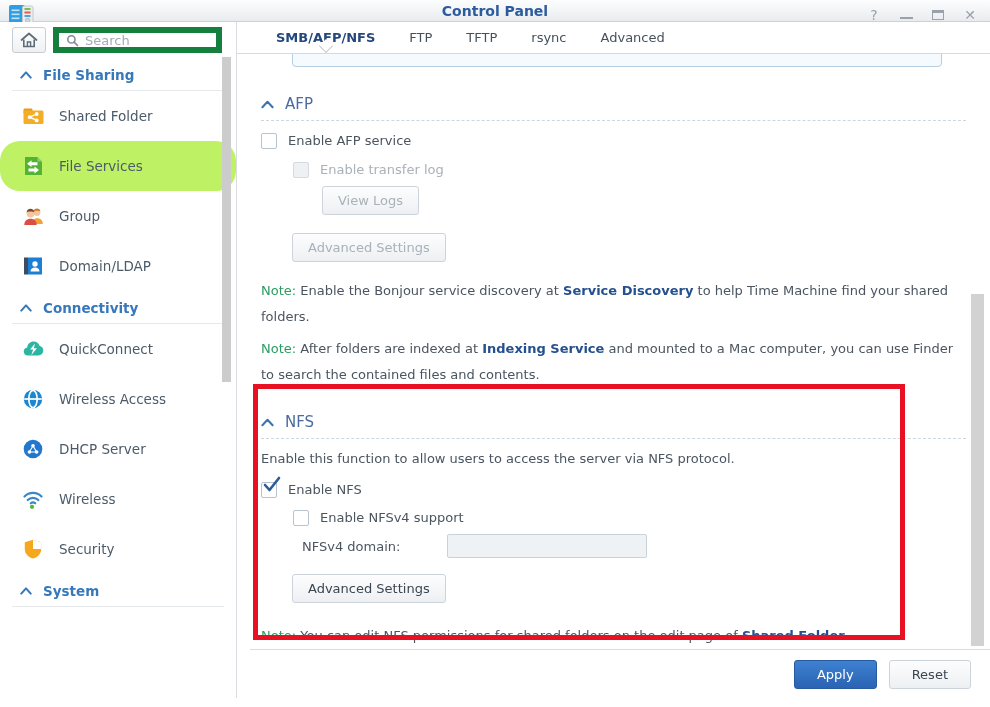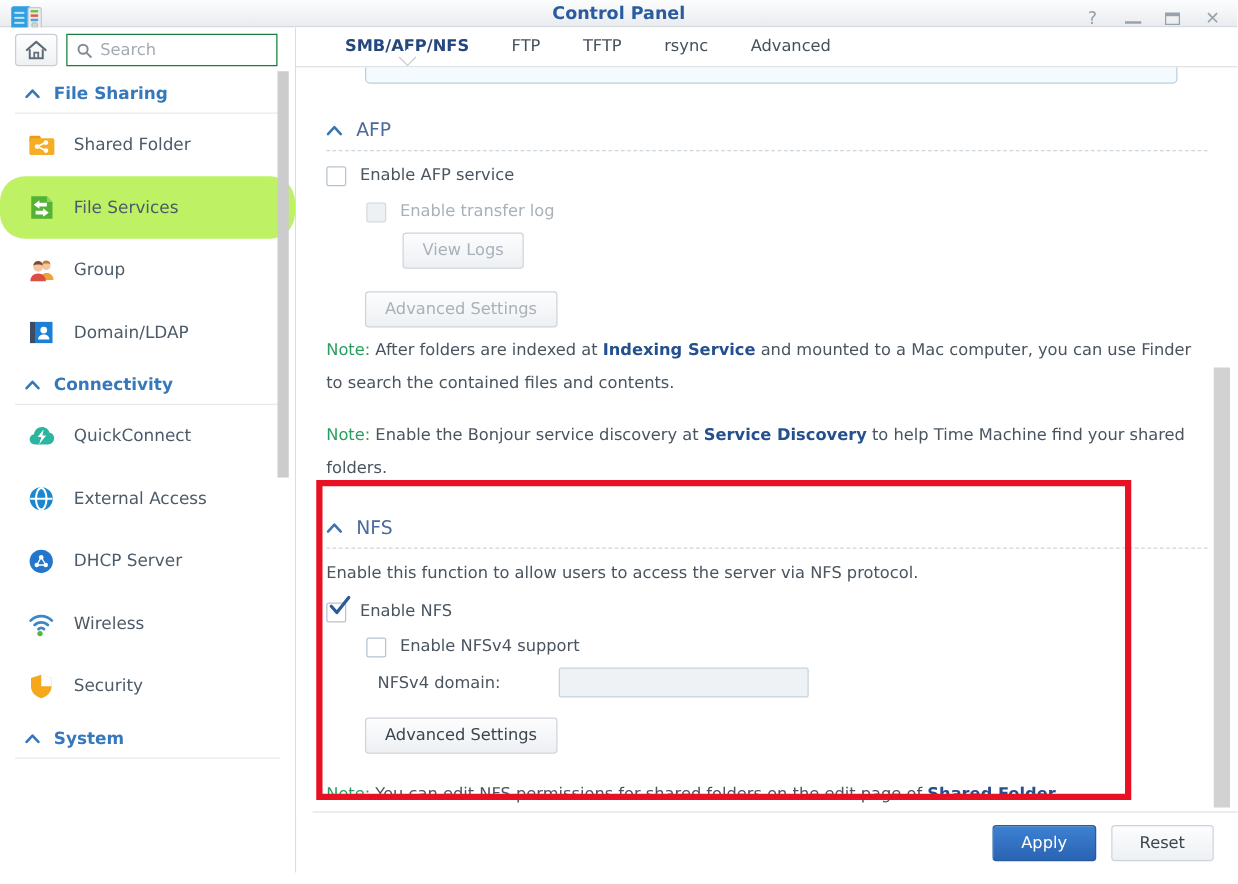--- a/index.html
+++ b/index.html
@@ -19,21 +19,21 @@
   .wc-min { width:13px; border-top:2px solid #99a2ac; height:0; margin-top:6px; }
   .wc-max { width:12px; height:10px; border:1px solid #99a2ac; border-top:3px solid #99a2ac; }
 
   
   .main { display:flex; height:676px; }
   .sidebar { width:237px; flex:none; border-right:1px solid #d9dde1; position:relative;
     background:#fff; overflow:hidden; }
   .search-row { display:flex; gap:7px; padding:5px 14px 5px 12px; align-items:center; }
   .home-btn { width:34px; height:26px; border:1px solid #c6cdd4; border-radius:3px;
     background:linear-gradient(#fefefe,#eef1f3); display:grid; place-items:center; flex:none; }
-  .search-box { flex:1; height:26px; border:1px solid #15803d; border-radius:0;
+  .search-box { flex:1; height:26px; border:6px solid #15803d; border-radius:0;
     display:flex; align-items:center; padding:0 7px; gap:6px; background:#fff; }
   .search-box input { border:none; outline:none; width:100%; font:13px "DejaVu Sans","Liberation Sans",sans-serif; color:#444; background:transparent; }
   .search-box input::placeholder { color:#a3abb4; }
 
   .side-header { margin:0 12px; padding:9px 8px 7px; border-bottom:1px solid #e6e9ec;
     display:flex; align-items:center; gap:11px; color:#3778bb; font-weight:bold;
     font-size:13.5px; cursor:pointer; }
   .side-item { height:50px; display:flex; align-items:center; gap:13px; padding-left:20px;
     cursor:pointer; }
   .side-item .label { color:#4c5b69; font-size:13.5px; }
@@ -234,21 +234,21 @@
       </div>
 
       <div class="side-item">
         <span class="icon24">
           <svg width="24" height="24" viewBox="0 0 24 24">
             <circle cx="12" cy="12" r="9.2" fill="#1a87d0"></circle>
             <ellipse cx="12" cy="12" rx="4.2" ry="8.6" stroke="#fff" stroke-width="1.7" fill="none"></ellipse>
             <path d="M3.2 12 H20.8" stroke="#fff" stroke-width="1.7"></path>
           </svg>
         </span>
-        <span class="label">External Access</span>
+        <span class="label">Wireless Access</span>
       </div>
 
 
       <div class="side-item">
         <span class="icon24">
           <svg width="24" height="24" viewBox="0 0 24 24">
             <circle cx="12" cy="12" r="9.3" fill="#2277cc"></circle>
             <circle cx="12" cy="8.8" r="1.8" fill="#fff"></circle>
             <circle cx="8.4" cy="15" r="1.8" fill="#fff"></circle>
             <circle cx="15.6" cy="15" r="1.8" fill="#fff"></circle>
@@ -337,26 +337,26 @@
           </div>
 
           <div class="mt8 ind61">
             <span class="btn disabled">View Logs</span>
           </div>
 
           <div class="mt18 ind31">
             <span class="btn disabled">Advanced Settings</span>
           </div>
 
+          <p class="note mt16">
+            <span class="prefix">Note:</span><span> Enable the Bonjour service discovery at </span><span class="link">Service Discovery</span><span> to help Time Machine find your shared folders.</span>
+          </p>
+
           <p class="note mt6">
             <span class="prefix">Note:</span><span> After folders are indexed at </span><span class="link">Indexing Service</span><span> and mounted to a Mac computer, you can use Finder to search the contained files and contents.</span>
-          </p>
-
-          <p class="note mt16">
-            <span class="prefix">Note:</span><span> Enable the Bonjour service discovery at </span><span class="link">Service Discovery</span><span> to help Time Machine find your shared folders.</span>
           </p>
         </div>
 
         <div class="nfs-block">
           <div class="sec-header">
             <svg width="13" height="9" viewBox="0 0 14 9">
               <polyline points="1.5,7.5 7,1.5 12.5,7.5" stroke="#3c74ae" stroke-width="2.2" fill="none" stroke-linecap="round" stroke-linejoin="round"></polyline>
             </svg>
             <span>NFS</span>
           </div>

